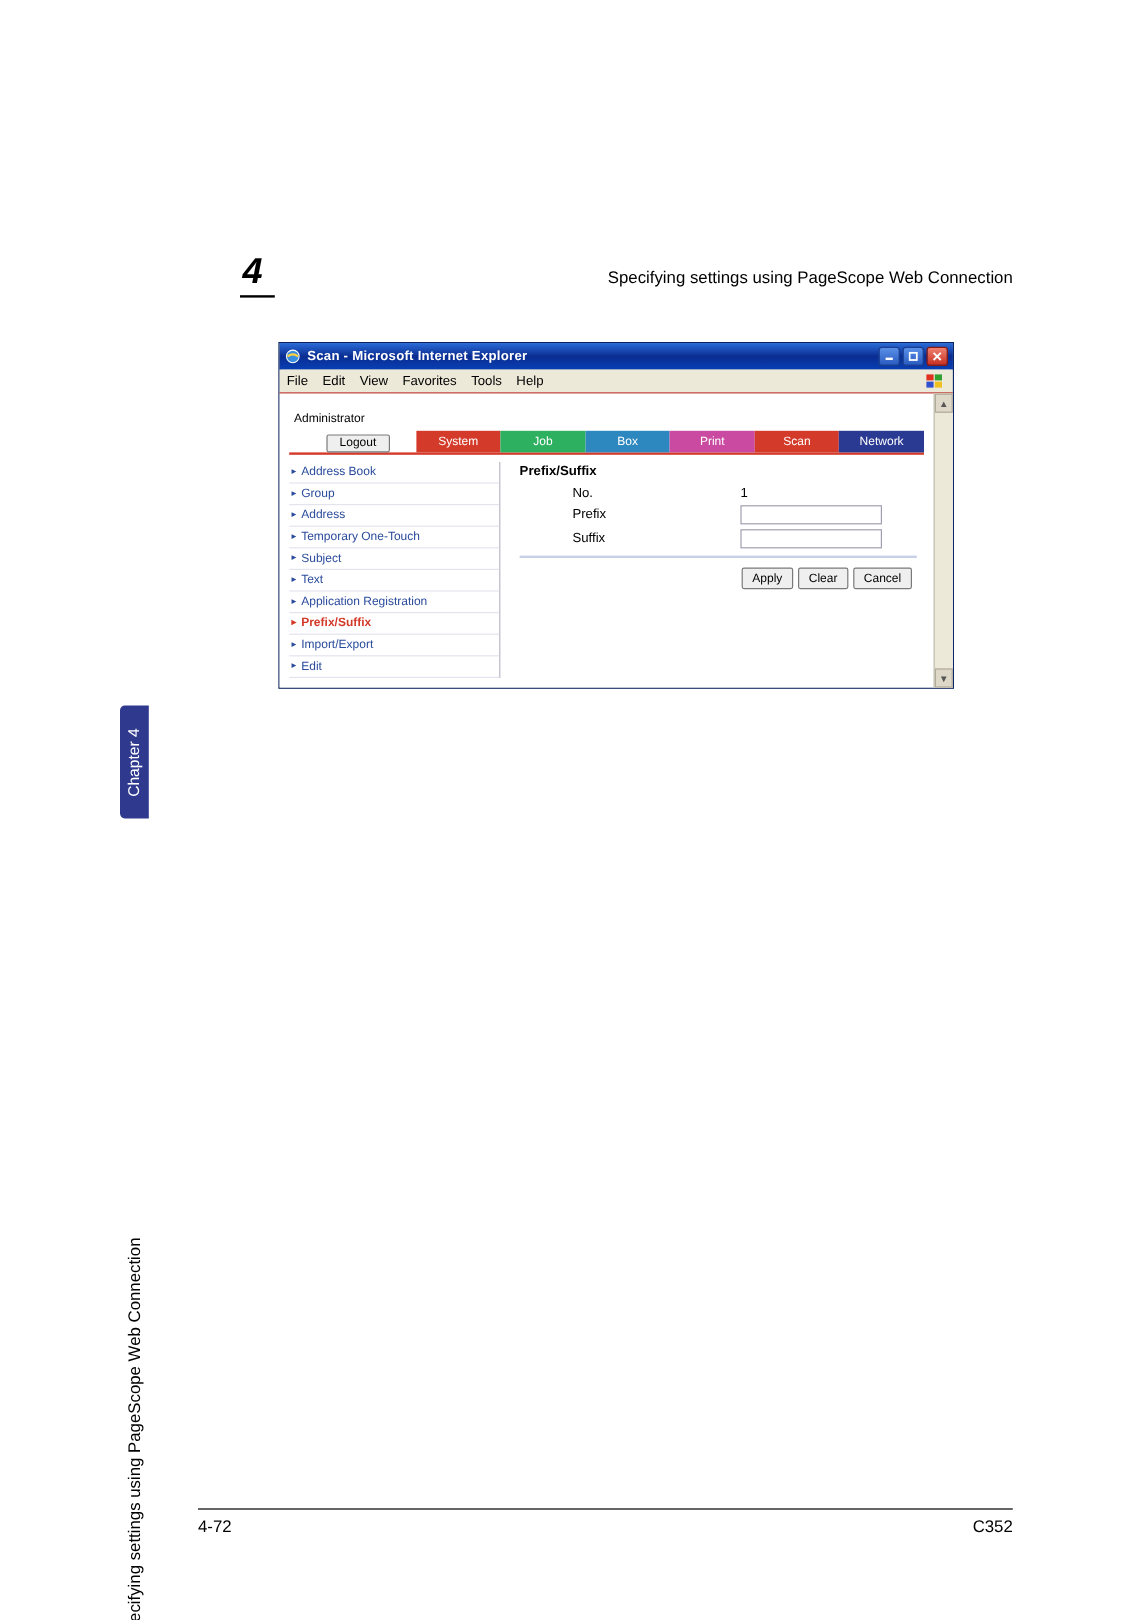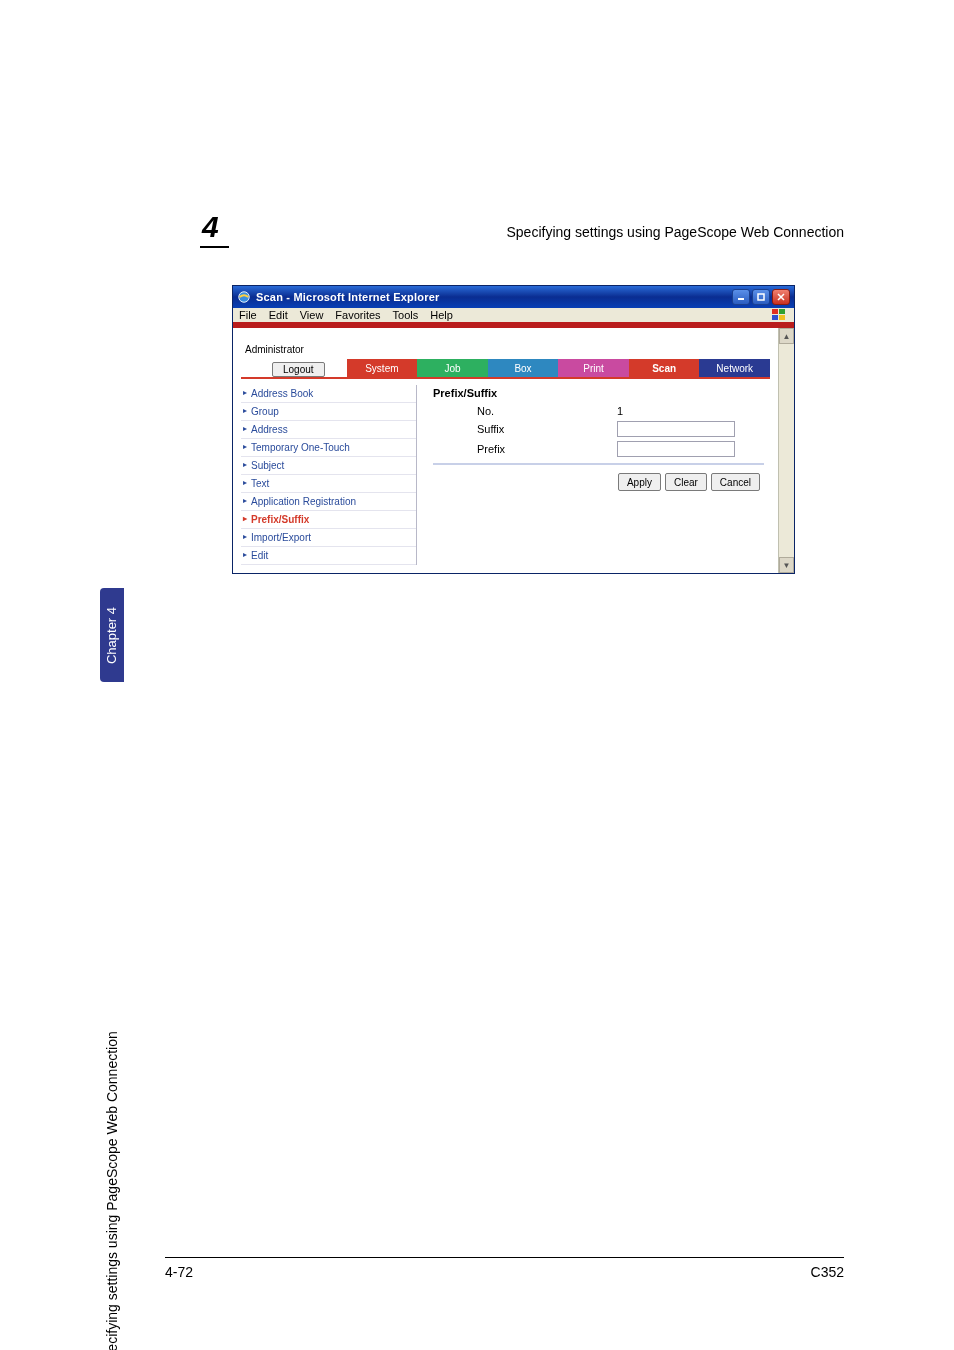--- a/index.html
+++ b/index.html
@@ -24,21 +24,21 @@
 
   
   .titlebar { height: 22px; background: linear-gradient(to bottom, #2a6bd8 0%, #0a2d91 50%, #083fb5 100%); display:flex; align-items:center; padding: 0 4px; color:#fff; }
   .titlebar .ie-icon { width:14px; height:14px; margin-right:5px; display:flex; align-items:center; justify-content:center; }
   .titlebar .title-txt { flex:1; font-size:11px; font-weight:bold; letter-spacing:0.2px; }
   .titlebar .wbtn { width:18px; height:16px; margin-left:2px; border-radius:3px; display:flex; align-items:center; justify-content:center; font-size:10px; color:#fff; }
   .wbtn.min, .wbtn.max { background: linear-gradient(to bottom,#5a8fe8,#2a5cc0); border:1px solid #1a3f90; }
   .wbtn.close { background: linear-gradient(to bottom,#f08070,#c83020); border:1px solid #8a1a10; }
 
   
-  .menubar { height: 20px; background:#ece9d8; border-bottom: 6px solid #b91c1c; display:flex; align-items:center; padding: 0 6px; gap: 12px; color:#000; font-size:11px; }
+  .menubar { height: 20px; background:#ece9d8; border-bottom: 1px solid #b91c1c; display:flex; align-items:center; padding: 0 6px; gap: 12px; color:#000; font-size:11px; }
   .menubar .win-flag { margin-left:auto; width:18px; height:16px; }
 
   
   .content { background:#fff; padding: 6px 8px 8px 8px; position:relative; }
   .scrollbar { position:absolute; right:0; top:0; bottom:0; width:16px; background:#ece9d8; border-left:1px solid #c0c0b0; }
   .scrollbar .up, .scrollbar .down { height:16px; background:#ddd8c8; border:1px solid #b0ab9b; display:flex; align-items:center; justify-content:center; font-size:8px; color:#555; }
   .scrollbar .down { position:absolute; bottom:0; left:0; right:0; }
   .content-inner { margin-right: 16px; }
 
   
@@ -52,21 +52,21 @@
 
   
   .tabs-row { display:flex; align-items:flex-end; margin-top: 4px; gap:0; }
   .logout-btn { font-size:10px; padding: 1px 10px; background:#efefef; border:1px solid #7a7a7a; border-radius:2px; margin-right: 22px; cursor:pointer;margin-left:31px; }
   .tab { width:78px; height:18px; display:flex; align-items:center; justify-content:center; font-size:10px; color:#fff; cursor:pointer; position:relative; }
   .tab::after { content:""; position:absolute; right:-5px; top:0; border-top:18px solid transparent; border-left:5px solid currentColor; display:none; }
   .tab.system { background:#d43a2a; }
   .tab.job { background:#2db060; }
   .tab.box { background:#2e88c0; }
   .tab.print { background:#c94aa0; }
-  .tab.scan { background:#d43a2a;font-weight:bold; }
+  .tab.scan { background:#d43a2a; }
   .tab.network { background:#2a3a92; }
   .tab-underline-red { height:2px; background:#d43a2a; margin-top:0; }
 
   
   .columns { display:flex; gap:10px; margin-top:6px; }
   .sidebar { width:176px; border-right:1px solid #b8b8c8; }
   .side-item { display:block; padding:3px 6px 3px 10px; font-size:10px; color:#2a4b9b; text-decoration:none; border-bottom:1px solid #e4e4ee; cursor:pointer; position:relative; }
   .side-item.active { color:#d43a2a; font-weight:bold; }
   .side-item::before { content:"\25B8"; position:absolute; left:2px; font-size:8px; color:inherit; }
 
@@ -180,25 +180,25 @@
           <a class="side-item">Edit</a>
         </div>
 
         <div class="panel">
           <div class="panel-title">Prefix/Suffix</div>
           <div class="field-row">
             <span class="lbl">No.</span>
             <span class="val">1</span>
           </div>
           <div class="field-row">
+            <span class="lbl">Prefix</span>
+            <input class="txt-input" value="" style="">
+          </div>
+          <div class="field-row">
             <span class="lbl">Suffix</span>
-            <input class="txt-input" value="" style="">
-          </div>
-          <div class="field-row">
-            <span class="lbl">Prefix</span>
             <input class="txt-input" value="" style="">
           </div>
           <div class="panel-underline" style="margin-top:6px;"></div>
           <div class="btn-row">
             <button class="small-btn">Apply</button>
             <button class="small-btn">Clear</button>
             <button class="small-btn">Cancel</button>
           </div>
         </div>
       </div>

